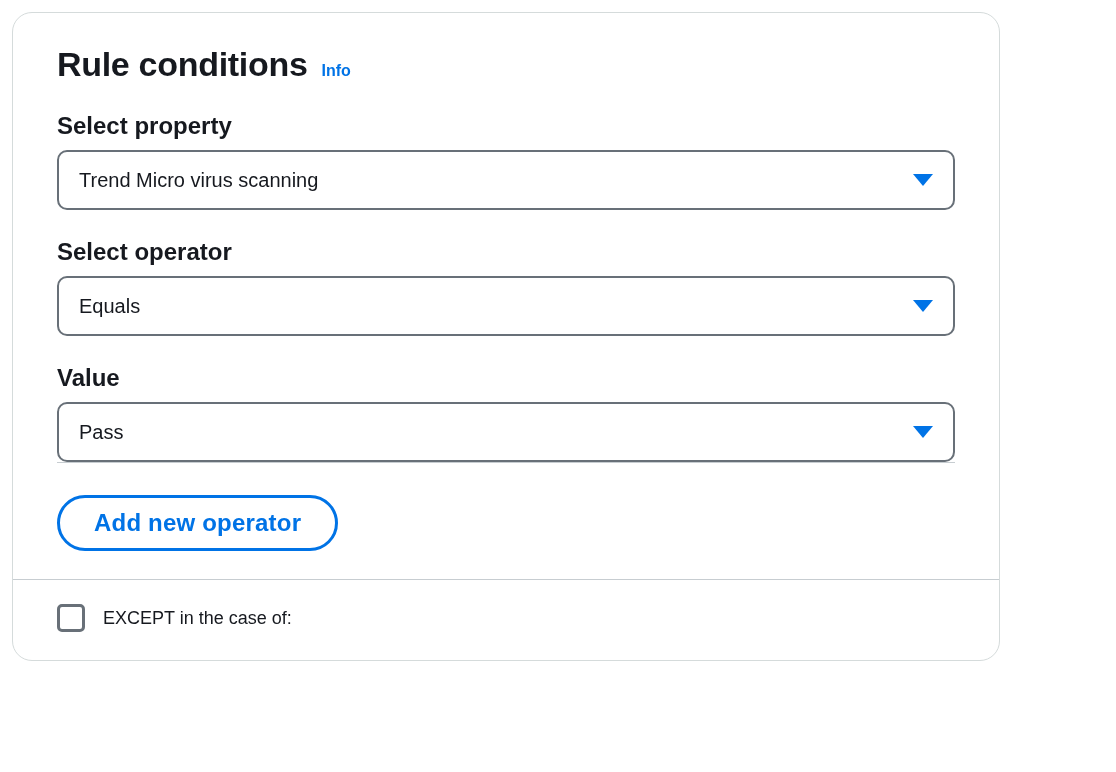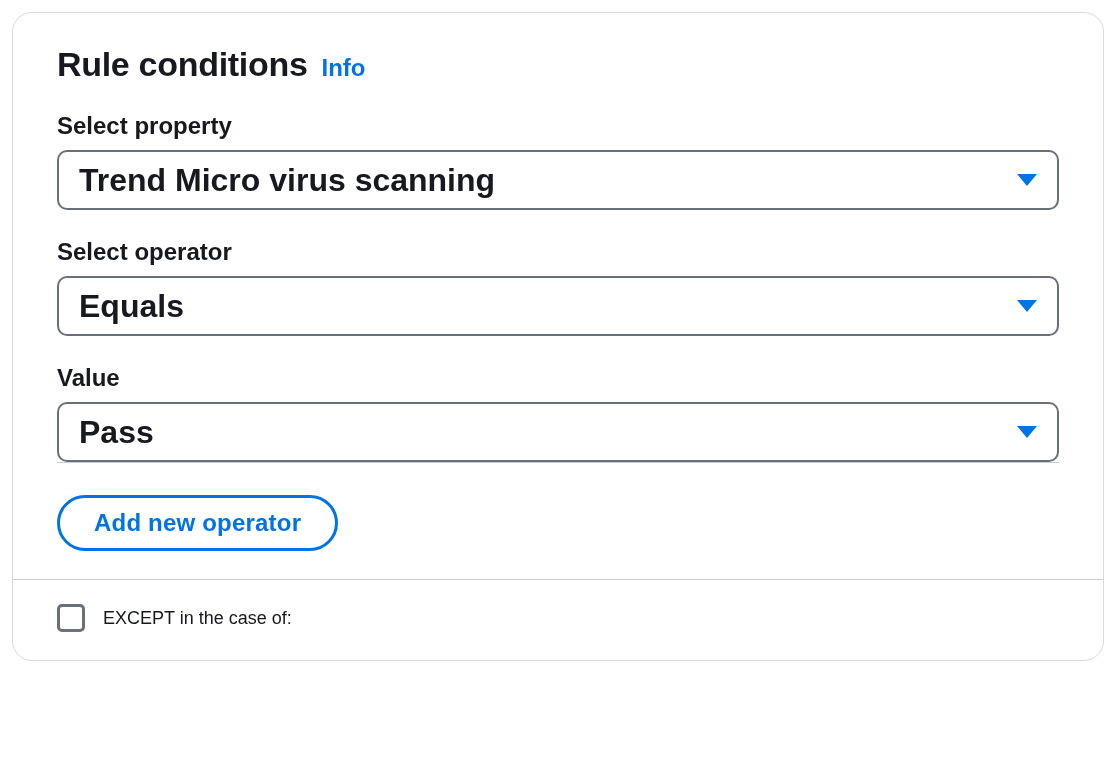--- a/index.html
+++ b/index.html
@@ -6,40 +6,40 @@
       box-sizing: border-box;
       margin: 0;
       padding: 0;
     }
     body {
       font-family: "Amazon Ember", "Helvetica Neue", Arial, sans-serif;
       background: #ffffff;
       padding: 12px;
     }
     .panel {
-      width: 1092px;
+      width: 988px;
       border: 1.5px solid #d5dbdb;
       border-radius: 20px;
       padding: 32px 44px 28px 44px;
       position: relative;
     }
     .header-row {
       display: flex;
       align-items: baseline;
       gap: 14px;
       margin-bottom: 28px;
     }
     .panel-title {
       font-size: 34px;
       font-weight: 800;
       color: #16191f;
       letter-spacing: -0.3px;
     }
     .info-link {
-      font-size: 24px;
+      font-size: 16px;
       font-weight: 700;
       color: #0073e6;
       cursor: pointer;
     }
     .form-grid {
       display: grid;
       grid-template-columns: 1fr;
       column-gap: 44px;
       row-gap: 28px;
     }
@@ -58,23 +58,23 @@
       align-items: center;
       justify-content: space-between;
       height: 60px;
       border: 2.5px solid #687078;
       border-radius: 10px;
       padding: 0 20px;
       background: #ffffff;
       cursor: pointer;
     }
     .select-value {
-      font-size: 32px;
+      font-size: 20px;
       color: #16191f;
-      font-weight: 700;
+      font-weight: 400;
     }
     .caret-down {
       width: 0;
       height: 0;
       border-left: 10px solid transparent;
       border-right: 10px solid transparent;
       border-top: 12px solid #0073e6;
     }
     .actions-row {
       display: flex;

